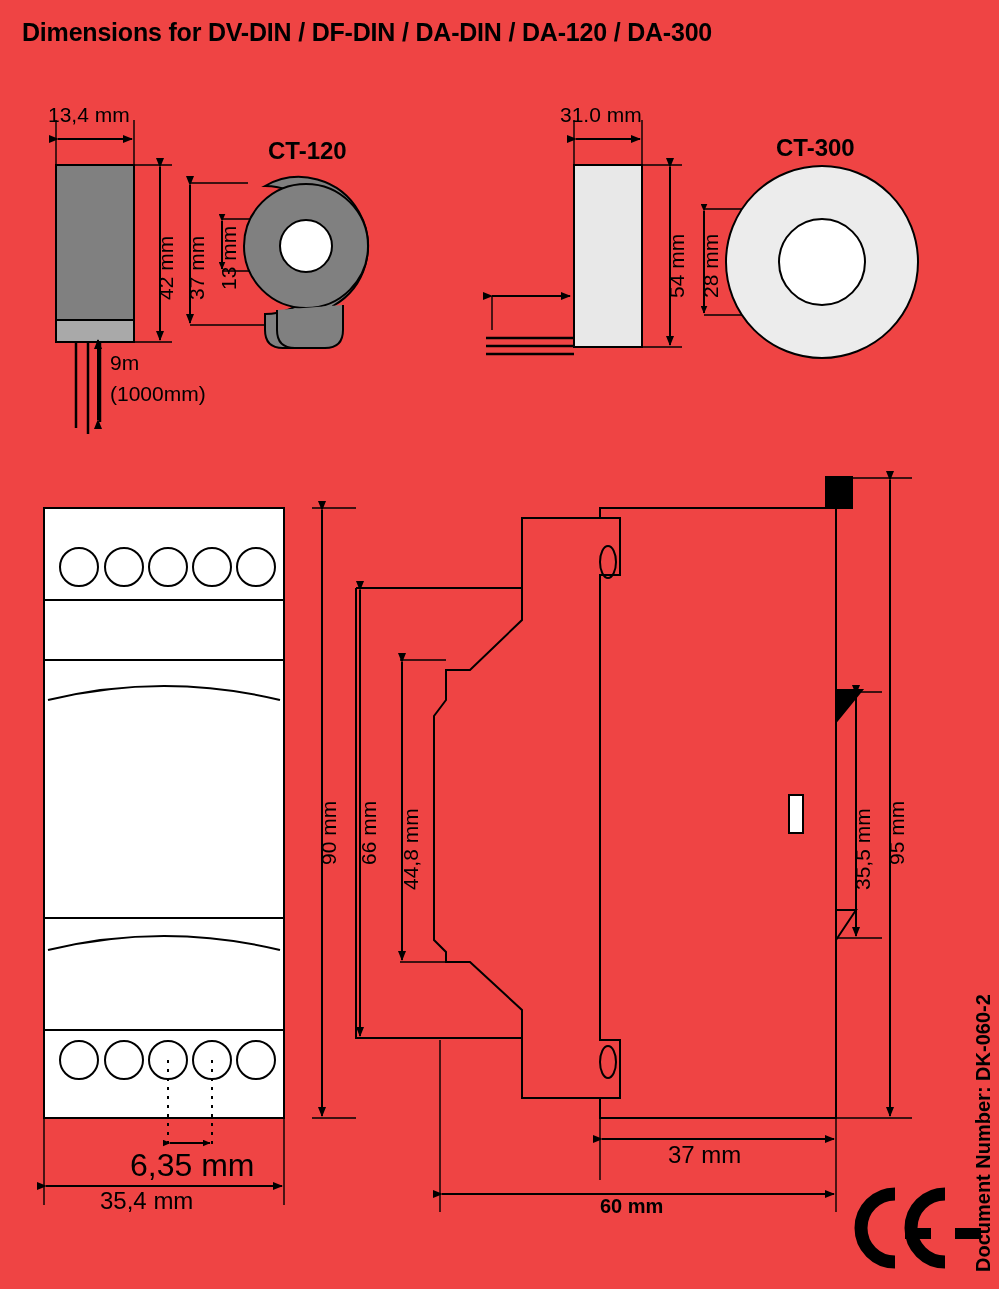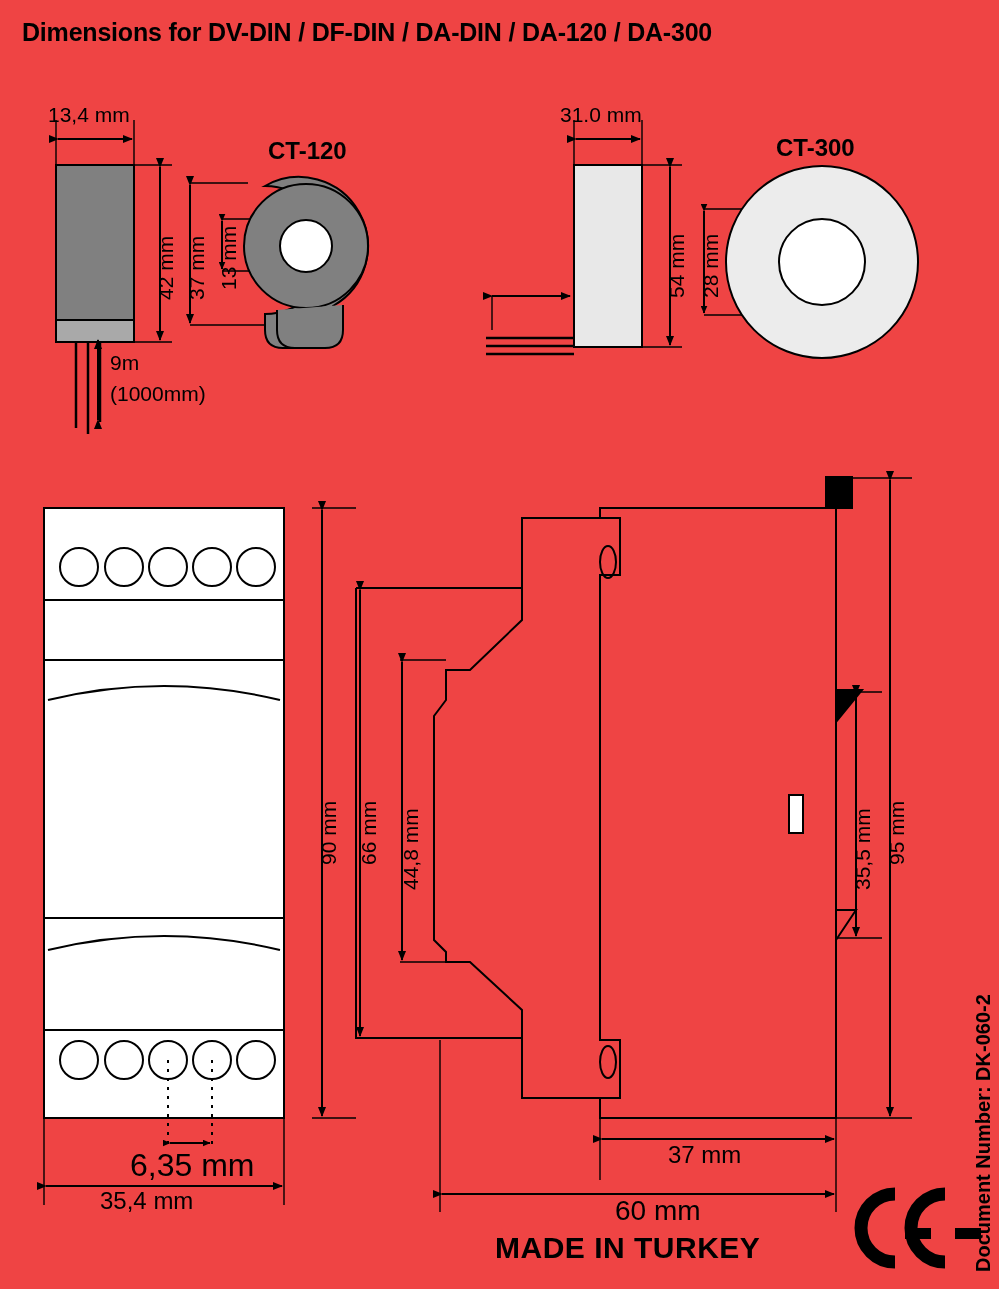--- a/index.html
+++ b/index.html
@@ -246,19 +246,18 @@
 
   <div class="vlbl" style="left:318px; top:865px;">90 mm</div>
   <div class="vlbl" style="left:358px; top:865px;">66 mm</div>
   <div class="vlbl" style="left:400px; top:890px;">44,8 mm</div>
   <div class="vlbl" style="left:852px; top:890px;">35,5 mm</div>
   <div class="vlbl" style="left:886px; top:865px;">95 mm</div>
 
   <div class="lbl" style="left:86px; top:1148px; font-size:32px;margin-left:44px;">6,35 mm</div>
   <div class="lbl" style="left:100px; top:1188px; font-size:24px;">35,4 mm</div>
   <div class="lbl" style="left:668px; top:1142px; font-size:24px;">37 mm</div>
-  <div class="lbl" style="left:615px; top:1196px; font-size:28px;">60 mm</div>
-
-  <div class="madein" style="left:495px; top:1231px;">MADE IN TURKEY</div>
+  <div class="lbl" style="left:600px; top:1196px; font-size:20px;font-weight:bold;">60 mm</div>
+
   <div class="docnum" style="left:972px; top:1272px;">Document Number: DK-060-2</div>
   <div style="position:absolute; left:880px; top:1195px; width:110px; height:80px;"></div>
 
 </div>
 
 </body></html>

